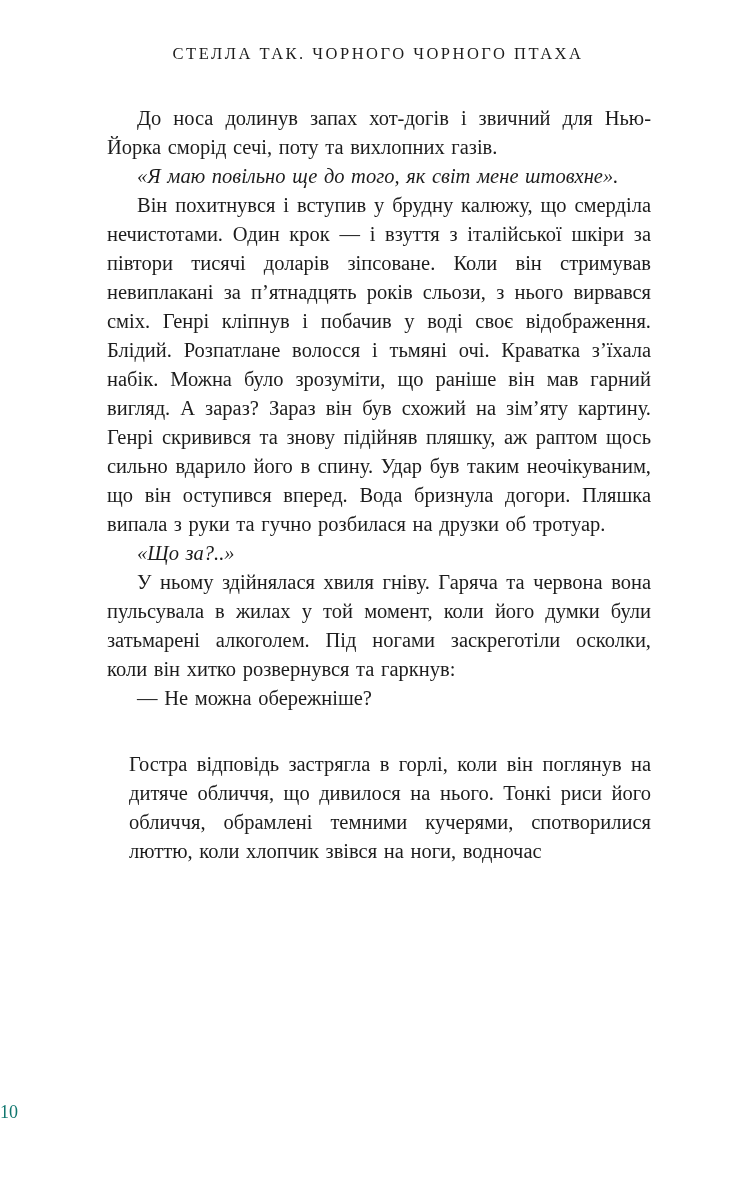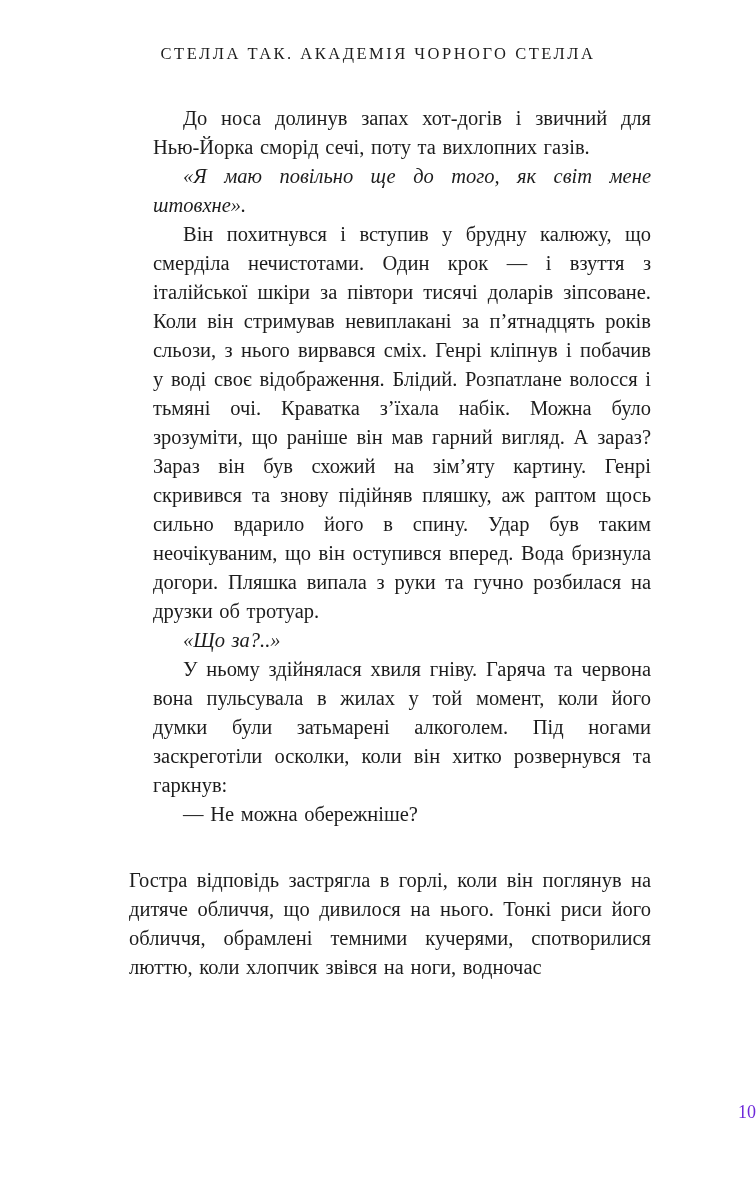--- a/index.html
+++ b/index.html
@@ -37,45 +37,44 @@
   .text-block p {
     margin: 0;
     font-size: 20.5px;
     line-height: 29px;
     text-align: justify;
     text-justify: inter-word;
     word-spacing: 1.5px;
   }
   .text-block p.indent {
     text-indent: 30px;
-    margin-left: 46px;
   }
   .text-block p.italic {
     font-style: italic;
   }
   .text-block p.section-gap {
     margin-top: 37px;
     margin-left: 22px;
   }
   .page-number {
     position: absolute;
     bottom: 58px;
     left: 0;
     width: 100%;
-    text-align: right;
+    text-align: left;
     font-size: 18px;
-    color: #6d28d9;
+    color: #0f766e;
   }
 </style>
 </head>
 <body>
 
 <div class="page">
 
-  <div class="running-header">СТЕЛЛА ТАК. АКАДЕМІЯ ЧОРНОГО СТЕЛЛА</div>
+  <div class="running-header">СТЕЛЛА ТАК. ЧОРНОГО ЧОРНОГО ПТАХА</div>
 
   <div class="text-block">
     <p class="indent">До носа долинув запах хот-догів і звичний для Нью-Йорка сморід сечі, поту та вихлопних газів.</p>
     <p class="indent italic">«Я маю повільно ще до того, як світ мене штовхне».</p>
     <p class="indent">Він похитнувся і вступив у брудну калюжу, що смерділа нечистотами. Один крок — і взуття з італійської шкіри за півтори тисячі доларів зіпсоване. Коли він стримував невиплакані за п’ятнадцять років сльози, з нього вирвався сміх. Генрі кліпнув і побачив у воді своє відображення. Блідий. Розпатлане волосся і тьмяні очі. Краватка з’їхала набік. Можна було зрозуміти, що раніше він мав гарний вигляд. А зараз? Зараз він був схожий на зім’яту картину. Генрі скривився та знову підійняв пляшку, аж раптом щось сильно вдарило його в спину. Удар був таким неочікуваним, що він оступився вперед. Вода бризнула догори. Пляшка випала з руки та гучно розбилася на друзки об тротуар.</p>
     <p class="indent italic">«Що за?..»</p>
     <p class="indent">У ньому здійнялася хвиля гніву. Гаряча та червона вона пульсувала в жилах у той момент, коли його думки були затьмарені алкоголем. Під ногами заскреготіли осколки, коли він хитко розвернувся та гаркнув:</p>
     <p class="indent">— Не можна обережніше?</p>
     <p class="section-gap">Гостра відповідь застрягла в горлі, коли він поглянув на дитяче обличчя, що дивилося на нього. Тонкі риси його обличчя, обрамлені темними кучерями, спотворилися люттю, коли хлопчик звівся на ноги, водночас</p>
   </div>

